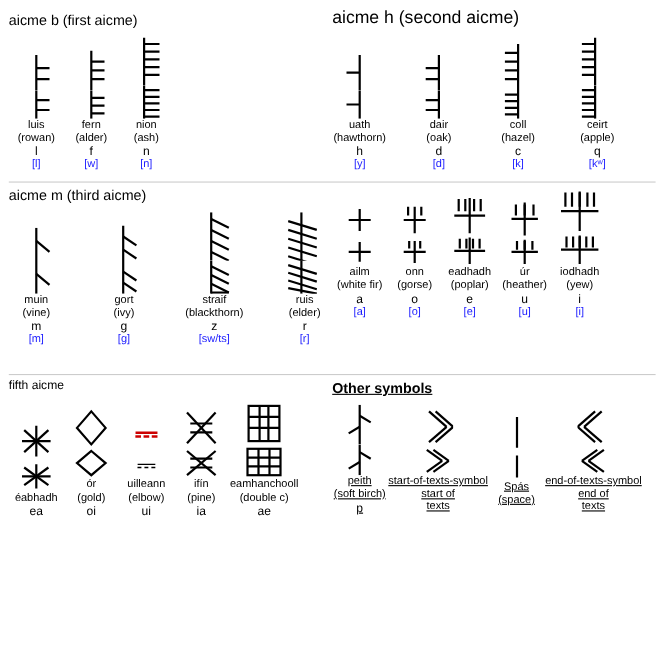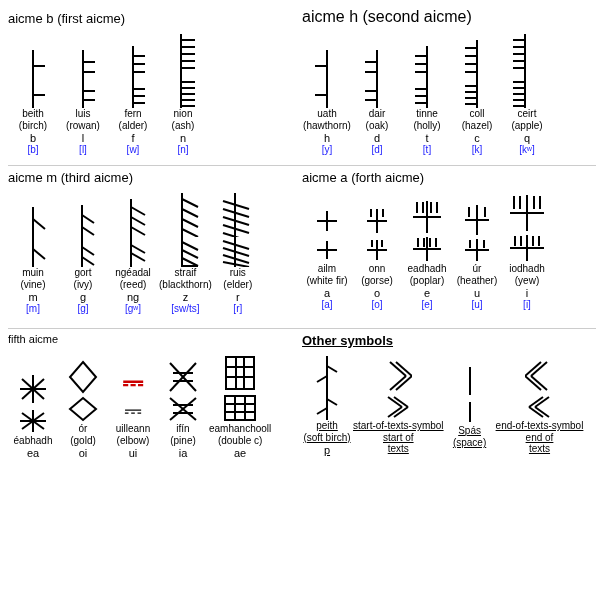--- a/index.html
+++ b/index.html
@@ -54,37 +54,20 @@
 
 <div>
 
   <div style="display:flex; width:100%; margin-bottom:4px;align-items:flex-end;">
 
     <div style="flex:1;">
       <div style="font-size:13px; margin-bottom:6px;">aicme b (first aicme)</div>
 
       <div style="display:flex; align-items:flex-end; margin-bottom:4px;">
 
-        <div class="symbol-cell">
-          <div class="glyph">
-            <svg width="28" height="32" viewBox="0 0 28 32">
-                <line x1="14" y1="0" x2="14" y2="32" stroke="black" stroke-width="2"></line>
-                <line x1="14" y1="16" x2="26" y2="16" stroke="black" stroke-width="2"></line>
-              </svg>
-          </div>
-          <div class="glyph" style="min-height:26px;">
-            <svg width="28" height="26" viewBox="0 0 28 26">
-                <line x1="14" y1="0" x2="14" y2="26" stroke="black" stroke-width="2"></line>
-                <line x1="14" y1="13" x2="26" y2="13" stroke="black" stroke-width="2"></line>
-              </svg>
-          </div>
-          <div class="name">beith<br>(birch)</div>
-          <div class="letter">b</div>
-          <div class="phonetic">[b]</div>
-        </div>
 
         <div class="symbol-cell">
           <div class="glyph">
             <svg width="28" height="32" viewBox="0 0 28 32">
                 <line x1="14" y1="0" x2="14" y2="32" stroke="black" stroke-width="2"></line>
                 <line x1="14" y1="12" x2="26" y2="12" stroke="black" stroke-width="2"></line>
                 <line x1="14" y1="22" x2="26" y2="22" stroke="black" stroke-width="2"></line>
               </svg>
           </div>
           <div class="glyph" style="min-height:26px;">
@@ -145,21 +128,21 @@
           </div>
           <div class="name">nion<br>(ash)</div>
           <div class="letter">n</div>
           <div class="phonetic">[n]</div>
         </div>
       </div>
     </div>
 
     <div style="flex:1;">
       <div style="font-size:16px; margin-bottom:6px;">aicme h (second aicme)</div>
-      <div style="display:flex; align-items:flex-end; margin-bottom:4px;">
+      <div style="display:flex; align-items:flex-end; margin-bottom:4px;gap:22px;">
 
         <div class="symbol-cell">
           <div class="glyph">
             <svg width="28" height="32" viewBox="0 0 28 32">
                 <line x1="14" y1="0" x2="14" y2="32" stroke="black" stroke-width="2"></line>
                 <line x1="2" y1="16" x2="14" y2="16" stroke="black" stroke-width="2"></line>
               </svg>
           </div>
           <div class="glyph" style="min-height:26px;">
             <svg width="28" height="26" viewBox="0 0 28 26">
@@ -185,41 +168,20 @@
                 <line x1="14" y1="0" x2="14" y2="26" stroke="black" stroke-width="2"></line>
                 <line x1="2" y1="9" x2="14" y2="9" stroke="black" stroke-width="2"></line>
                 <line x1="2" y1="18" x2="14" y2="18" stroke="black" stroke-width="2"></line>
               </svg>
           </div>
           <div class="name">dair<br>(oak)</div>
           <div class="letter">d</div>
           <div class="phonetic">[d]</div>
         </div>
 
-        <div class="symbol-cell">
-          <div class="glyph">
-            <svg width="28" height="36" viewBox="0 0 28 36">
-                <line x1="14" y1="0" x2="14" y2="36" stroke="black" stroke-width="2"></line>
-                <line x1="2" y1="10" x2="14" y2="10" stroke="black" stroke-width="2"></line>
-                <line x1="2" y1="18" x2="14" y2="18" stroke="black" stroke-width="2"></line>
-                <line x1="2" y1="26" x2="14" y2="26" stroke="black" stroke-width="2"></line>
-              </svg>
-          </div>
-          <div class="glyph" style="min-height:26px;">
-            <svg width="28" height="26" viewBox="0 0 28 26">
-                <line x1="14" y1="0" x2="14" y2="26" stroke="black" stroke-width="2"></line>
-                <line x1="2" y1="7" x2="14" y2="7" stroke="black" stroke-width="2"></line>
-                <line x1="2" y1="14" x2="14" y2="14" stroke="black" stroke-width="2"></line>
-                <line x1="2" y1="21" x2="14" y2="21" stroke="black" stroke-width="2"></line>
-              </svg>
-          </div>
-          <div class="name">tinne<br>(holly)</div>
-          <div class="letter">t</div>
-          <div class="phonetic">[t]</div>
-        </div>
 
         <div class="symbol-cell">
           <div class="glyph">
             <svg width="28" height="40" viewBox="0 0 28 40">
                 <line x1="14" y1="0" x2="14" y2="40" stroke="black" stroke-width="2"></line>
                 <line x1="2" y1="8" x2="14" y2="8" stroke="black" stroke-width="2"></line>
                 <line x1="2" y1="16" x2="14" y2="16" stroke="black" stroke-width="2"></line>
                 <line x1="2" y1="24" x2="14" y2="24" stroke="black" stroke-width="2"></line>
                 <line x1="2" y1="32" x2="14" y2="32" stroke="black" stroke-width="2"></line>
               </svg>
@@ -262,25 +224,25 @@
           <div class="name">ceirt<br>(apple)</div>
           <div class="letter">q</div>
           <div class="phonetic">[kʷ]</div>
         </div>
       </div>
     </div>
   </div>
 
   <hr class="hr">
 
-  <div style="display:flex; width:100%; margin-bottom:8px;">
+  <div style="display:flex; width:100%; margin-bottom:20px;">
 
     <div style="flex:1;">
       <div style="font-size:13px; margin-bottom:6px;">aicme m (third aicme)</div>
-      <div style="display:flex; align-items:flex-end; margin-bottom:4px;">
+      <div style="display:flex; align-items:flex-end; margin-bottom:4px;justify-content:space-between;">
 
         <div class="symbol-cell">
           <div class="glyph">
             <svg width="30" height="34" viewBox="0 0 30 34">
                 <line x1="15" y1="0" x2="15" y2="34" stroke="black" stroke-width="2"></line>
                 <line x1="15" y1="12" x2="27" y2="22" stroke="black" stroke-width="2"></line>
               </svg>
           </div>
           <div class="glyph" style="min-height:26px;">
             <svg width="30" height="26" viewBox="0 0 30 26">
@@ -306,40 +268,20 @@
                 <line x1="15" y1="0" x2="15" y2="26" stroke="black" stroke-width="2"></line>
                 <line x1="15" y1="6" x2="27" y2="14" stroke="black" stroke-width="2"></line>
                 <line x1="15" y1="16" x2="27" y2="24" stroke="black" stroke-width="2"></line>
               </svg>
           </div>
           <div class="name">gort<br>(ivy)</div>
           <div class="letter">g</div>
           <div class="phonetic">[g]</div>
         </div>
 
-        <div class="symbol-cell">
-          <div class="glyph">
-            <svg width="34" height="40" viewBox="0 0 34 40">
-                <line x1="15" y1="0" x2="15" y2="40" stroke="black" stroke-width="2"></line>
-                <line x1="15" y1="8" x2="29" y2="16" stroke="black" stroke-width="2"></line>
-                <line x1="15" y1="18" x2="29" y2="26" stroke="black" stroke-width="2"></line>
-                <line x1="15" y1="28" x2="29" y2="36" stroke="black" stroke-width="2"></line>
-              </svg>
-          </div>
-          <div class="glyph" style="min-height:26px;">
-            <svg width="34" height="28" viewBox="0 0 34 28">
-                <line x1="15" y1="0" x2="15" y2="28" stroke="black" stroke-width="2"></line>
-                <line x1="15" y1="6" x2="29" y2="14" stroke="black" stroke-width="2"></line>
-                <line x1="15" y1="14" x2="29" y2="22" stroke="black" stroke-width="2"></line>
-              </svg>
-          </div>
-          <div class="name">ngéadal<br>(reed)</div>
-          <div class="letter">ng</div>
-          <div class="phonetic">[gʷ]</div>
-        </div>
 
         <div class="symbol-cell">
           <div class="glyph">
             <svg width="36" height="44" viewBox="0 0 36 44">
                 <line x1="15" y1="0" x2="15" y2="44" stroke="black" stroke-width="2"></line>
                 <line x1="15" y1="6" x2="31" y2="14" stroke="black" stroke-width="2"></line>
                 <line x1="15" y1="16" x2="31" y2="24" stroke="black" stroke-width="2"></line>
                 <line x1="15" y1="26" x2="31" y2="34" stroke="black" stroke-width="2"></line>
                 <line x1="15" y1="36" x2="31" y2="44" stroke="black" stroke-width="2"></line>
               </svg>
@@ -379,21 +321,20 @@
               </svg>
           </div>
           <div class="name">ruis<br>(elder)</div>
           <div class="letter">r</div>
           <div class="phonetic">[r]</div>
         </div>
       </div>
     </div>
 
     <div style="flex:1;">
-      <div style="font-size:13px; margin-bottom:6px;">aicme a (forth aicme)</div>
       <div style="display:flex; align-items:flex-end; margin-bottom:4px;">
 
         <div class="symbol-cell">
           <div class="glyph">
             <svg width="28" height="32" viewBox="0 0 28 32">
                 <line x1="14" y1="6" x2="14" y2="26" stroke="black" stroke-width="2"></line>
                 <line x1="4" y1="16" x2="24" y2="16" stroke="black" stroke-width="2"></line>
               </svg>
           </div>
           <div class="glyph" style="min-height:26px;">

